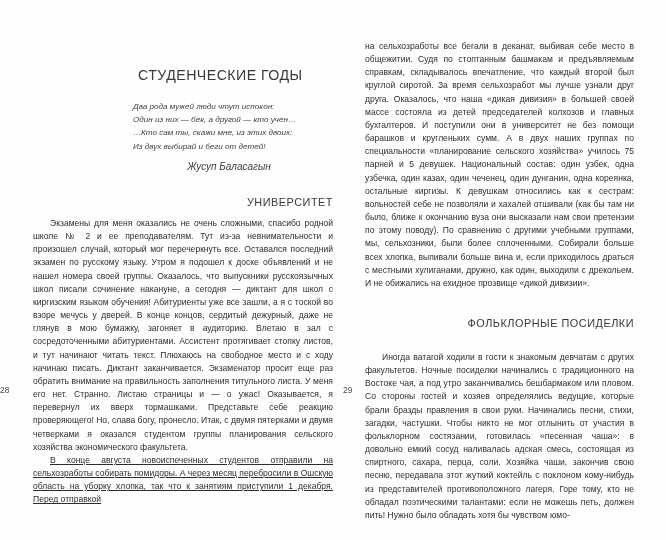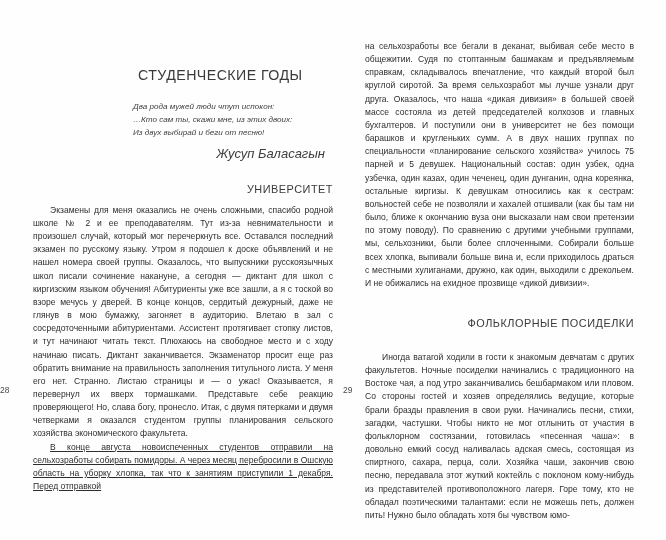--- a/index.html
+++ b/index.html
@@ -52,25 +52,25 @@
     margin: 17px 0 8px 0;
     padding-left: 100px;
     font-style: italic;
     font-size: 8.1px;
     line-height: 13.2px;
     color: #3d3d3d;
   }
   .epigraph .line { white-space: nowrap; display: block; }
   .epigraph .attrib {
     display: block;
-    text-align: right;
+    text-align: center;
     padding-right: 8px;
     margin-top: 7px;
     font-style: italic;
-    font-size: 13px;
+    font-size: 10px;
   }
   .section-head {
     text-align: right;
     font-size: 9.6px;
     letter-spacing: 0.5px;
     font-variant: small-caps;
     text-transform: uppercase;
     color: #3a3a3a;
     margin: 23px 0 9px 0;
     font-weight: 400;
@@ -103,22 +103,23 @@
 <body>
 
 <div class="spread">
 
   <div class="page page-left">
 
     <h1 class="chapter-title"><span class="cap1">Студенческие годы</span></h1>
 
     <div class="epigraph">
       <span class="line">Два рода мужей люди чтут испокон:</span>
+      <span class="line">Один из них — бек, а другой — кто учен…</span>
       <span class="line">…Кто сам ты, скажи мне, из этих двоих:</span>
-      <span class="line">Из двух выбирай и беги от песню!</span>
+      <span class="line">Из двух выбирай и беги от детей!</span>
       <span class="attrib">Жусуп Баласагын</span>
     </div>
 
     <h2 class="section-head"><span class="cap1">Университет</span></h2>
 
     <p class="body">Экзамены для меня оказались не очень сложными, спасибо родной школе № 2 и ее преподавателям. Тут из-за невнимательности и произошел случай, который мог перечеркнуть все. Оставался последний экзамен по русскому языку. Утром я подошел к доске объявлений и не нашел номера своей группы. Оказалось, что выпускники русскоязычных школ писали сочинение накануне, а сегодня — диктант для школ с киргизским языком обучения! Абитуриенты уже все зашли, а я с тоской во взоре мечусь у дверей. В конце концов, сердитый дежурный, даже не глянув в мою бумажку, загоняет в аудиторию. Влетаю в зал с сосредоточенными абитуриентами. Ассистент протягивает стопку листов, и тут начинают читать текст. Плюхаюсь на свободное место и с ходу начинаю писать. Диктант заканчивается. Экзаменатор просит еще раз обратить внимание на правильность заполнения титульного листа. У меня его нет. Странно. Листаю страницы и — о ужас! Оказывается, я перевернул их вверх тормашками. Представьте себе реакцию проверяющего! Но, слава богу, пронесло. Итак, с двумя пятерками и двумя четверками я оказался студентом группы планирования сельского хозяйства экономического факультета.</p>
     <p class="body cont">В конце августа новоиспеченных студентов отправили на сельхозработы собирать помидоры. А через месяц перебросили в Ошскую область на уборку хлопка, так что к занятиям приступили 1 декабря. Перед отправкой</p>
 
     <div class="folio">28</div>
   </div>

